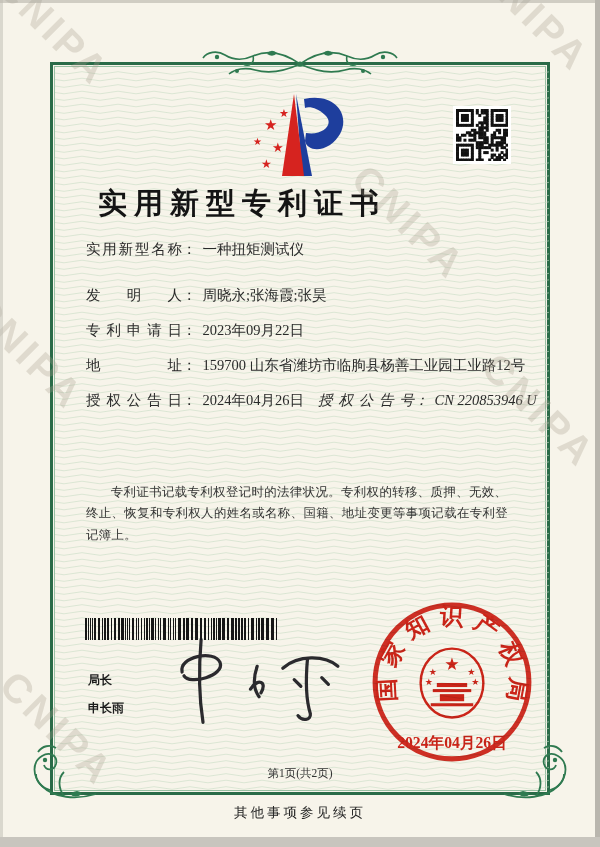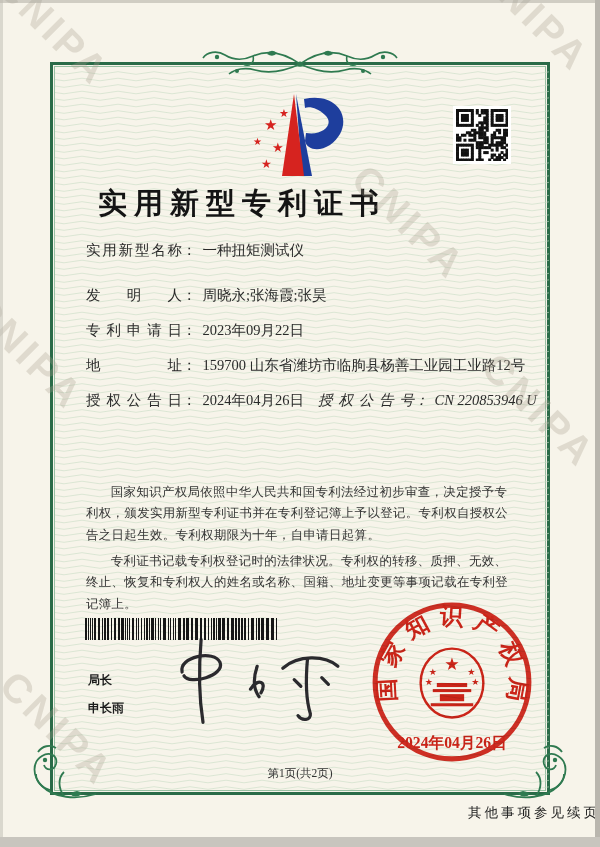--- a/index.html
+++ b/index.html
@@ -51,21 +51,21 @@
   .logo{position:absolute;left:250px;top:90px;z-index:2;}
   .qr{position:absolute;left:453px;top:106px;z-index:2;background:#fff;padding:3px;}
 
   .title{
     position:absolute;left:0;top:184px;width:484px;z-index:2;
     text-align:center;font-size:29px;font-weight:bold;letter-spacing:7px;color:#141414;
   }
 
   .fields{position:absolute;left:86px;top:240px;width:434px;z-index:2;}
   .field-row{font-size:14.5px;line-height:21px;margin-bottom:14px;white-space:nowrap;color:#2a2a2a;}
-  .field-row.gap{margin-bottom:24px;}
+  .field-row.gap{margin-bottom:24px;font-family:Liberation Mono, monospace;}
   .flabel{
     display:inline-block;width:96px;
     text-align:justify;text-align-last:justify;-moz-text-align-last:justify;
     text-justify:inter-character;vertical-align:top;
   }
   .fvalue{margin-left:6px;}
   .pair2{margin-left:14px;font-style:italic;}
 
   .paras{position:absolute;left:86px;top:482px;width:430px;z-index:2;}
   .paras p{
@@ -77,21 +77,21 @@
 
   .signer{position:absolute;left:88px;top:666px;z-index:2;
     font-family:"Liberation Sans","DejaVu Sans",sans-serif;font-weight:600;
     font-size:12px;color:#1c1c1c;line-height:28px;}
   .signature{position:absolute;left:165px;top:634px;z-index:2;}
 
   .seal{position:absolute;left:366px;top:596px;z-index:3;mix-blend-mode:multiply;}
 
   .page-info{position:absolute;left:0;top:766px;width:600px;text-align:center;
     font-size:11.5px;color:#333;z-index:2;}
-  .cont-note{position:absolute;left:0;top:804px;width:600px;text-align:right;
+  .cont-note{position:absolute;left:0;top:804px;width:600px;text-align:center;
     font-size:13.5px;letter-spacing:3px;color:#222;z-index:2;}
 </style>
 </head>
 <body>
 
 <div class="page">
 
   <div class="wm wm1">CNIPA</div>
   <div class="wm wm2">CNIPA</div>
   <div class="wm wm3">CNIPA</div>
@@ -517,21 +517,20 @@
     </div>
     <div class="field-row">
       <span class="flabel">地址</span><span>：</span><span class="fvalue">159700 山东省潍坊市临朐县杨善工业园工业路12号</span>
     </div>
     <div class="field-row">
       <span class="flabel">授权公告日</span><span>：</span><span class="fvalue">2024年04月26日</span><span class="pair2"><span class="flabel">授权公告号</span><span>：</span><span class="fvalue">CN 220853946 U</span></span>
     </div>
   </div>
 
   <div class="paras">
-    <p>国家知识产权局依照中华人民共和国专利法经过初步审查，决定授予专利权，颁发实用新型专利证书并在专利登记簿上予以登记。专利权自授权公告之日起生效。专利权期限为十年，自申请日起算。</p>
     <p>专利证书记载专利权登记时的法律状况。专利权的转移、质押、无效、终止、恢复和专利权人的姓名或名称、国籍、地址变更等事项记载在专利登记簿上。</p>
   </div>
 
   <svg id="barcode" class="barcode" width="195" height="22">
       <rect x="0" y="0" width="2" height="22" fill="#161616"></rect>
       <rect x="3" y="0" width="1" height="22" fill="#161616"></rect>
       <rect x="5" y="0" width="1" height="22" fill="#161616"></rect>
       <rect x="7" y="0" width="1" height="22" fill="#161616"></rect>
       <rect x="9" y="0" width="2" height="22" fill="#161616"></rect>
       <rect x="13" y="0" width="2" height="22" fill="#161616"></rect>

